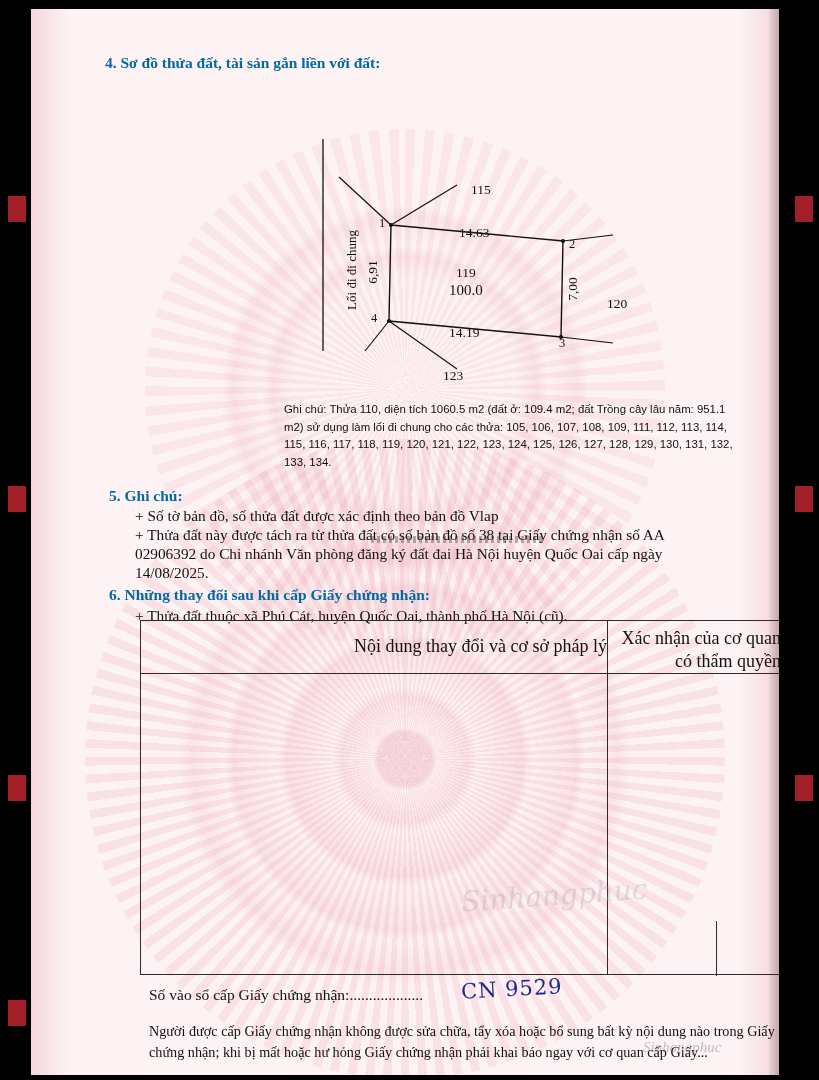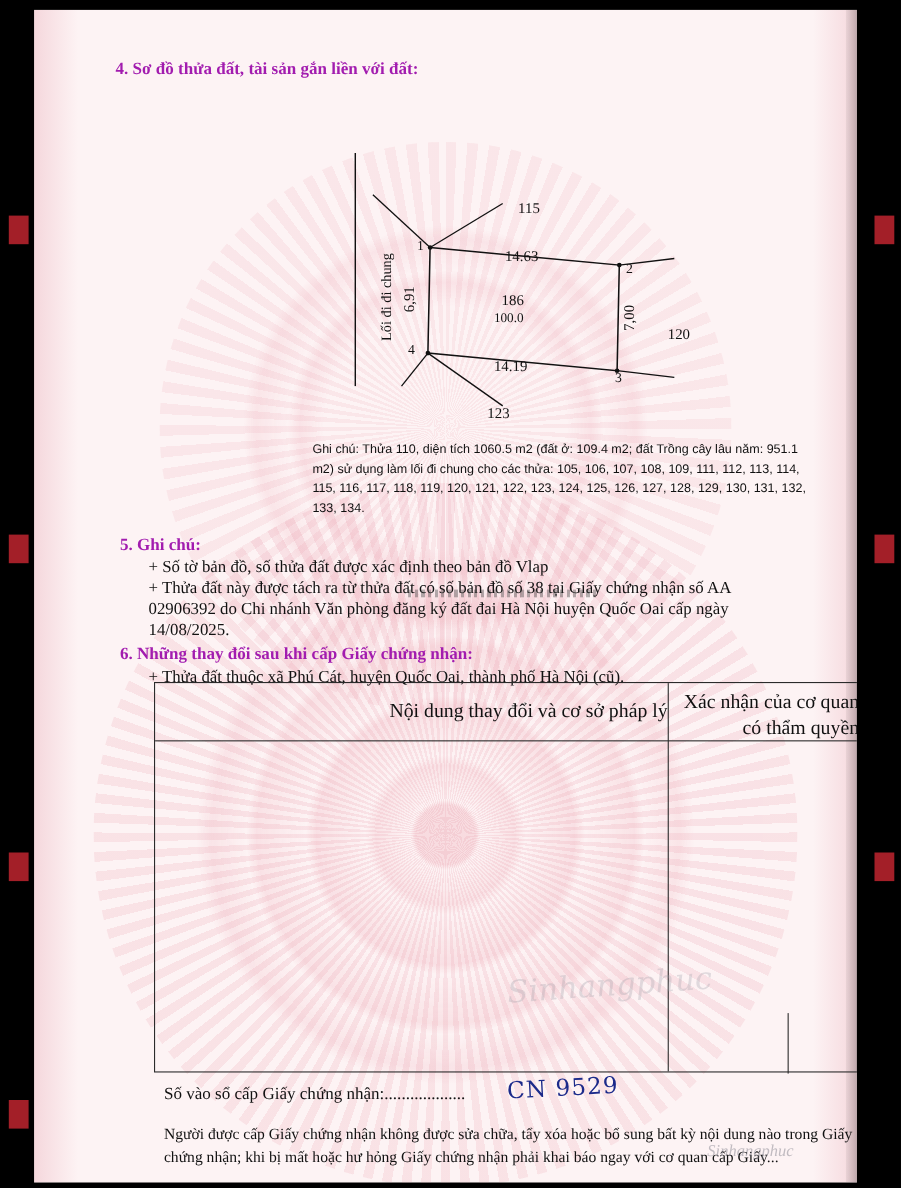--- a/index.html
+++ b/index.html
@@ -88,21 +88,21 @@
 
   .content {
     position: absolute;
     inset: 0;
   }
 
   .h-section {
     position: absolute;
     font-weight: bold;
     font-size: 15.5px;
-    color: #a21caf;
+    color: #0369a1;
     text-align: right;
   }
   #s4 { left: 74px;  top: 45px; }
   #s5 { left: 78px;  top: 478px; }
   #s6 { left: 78px;  top: 577px; }
 
   .note-line {
     position: absolute;
     left: 104px;
     font-size: 15.3px;
@@ -297,22 +297,22 @@
     <div class="mlabel" style="left:538px; top:228px;">2</div>
     <div class="mlabel" style="left:528px; top:327px;">3</div>
     <div class="mlabel" style="left:340px; top:302px;">4</div>
 
     <div class="mlabel" style="left:428px; top:216px; font-size:13.5px;">14.63</div>
     <div class="mlabel" style="left:418px; top:316px; font-size:13.5px;">14.19</div>
 
     <div class="mlabel vert" style="left:330px; top:255px; font-size:13.5px;">6,91</div>
     <div class="mlabel vert" style="left:530px; top:272px; font-size:13.5px;">7,00</div>
 
-    <div class="mlabel" style="left:425px; top:256px; font-size:13.5px;">186</div>
-    <div class="mlabel" style="left:418px; top:273px; font-size:12px;">100.0</div>
+    <div class="mlabel" style="left:425px; top:256px; font-size:13.5px;">119</div>
+    <div class="mlabel" style="left:418px; top:273px; font-size:15px;">100.0</div>
 
     <div class="mlabel" style="left:440px; top:173px; font-size:13.5px;">115</div>
     <div class="mlabel" style="left:576px; top:287px; font-size:13.5px;">120</div>
     <div class="mlabel" style="left:412px; top:359px; font-size:13.5px;">123</div>
 
     <div class="mlabel vert" style="left:281px; top:253px; font-size:13px;">Lối đi đi chung</div>
 
     <div class="ghi-chu">Ghi chú: Thửa 110, diện tích 1060.5 m2 (đất ở: 109.4 m2; đất Trồng cây lâu năm: 951.1 m2) sử dụng làm lối đi chung cho các thửa: 105, 106, 107, 108, 109, 111, 112, 113, 114, 115, 116, 117, 118, 119, 120, 121, 122, 123, 124, 125, 126, 127, 128, 129, 130, 131, 132, 133, 134.</div>
 
     <div class="h-section" id="s5">5. Ghi chú:</div>

